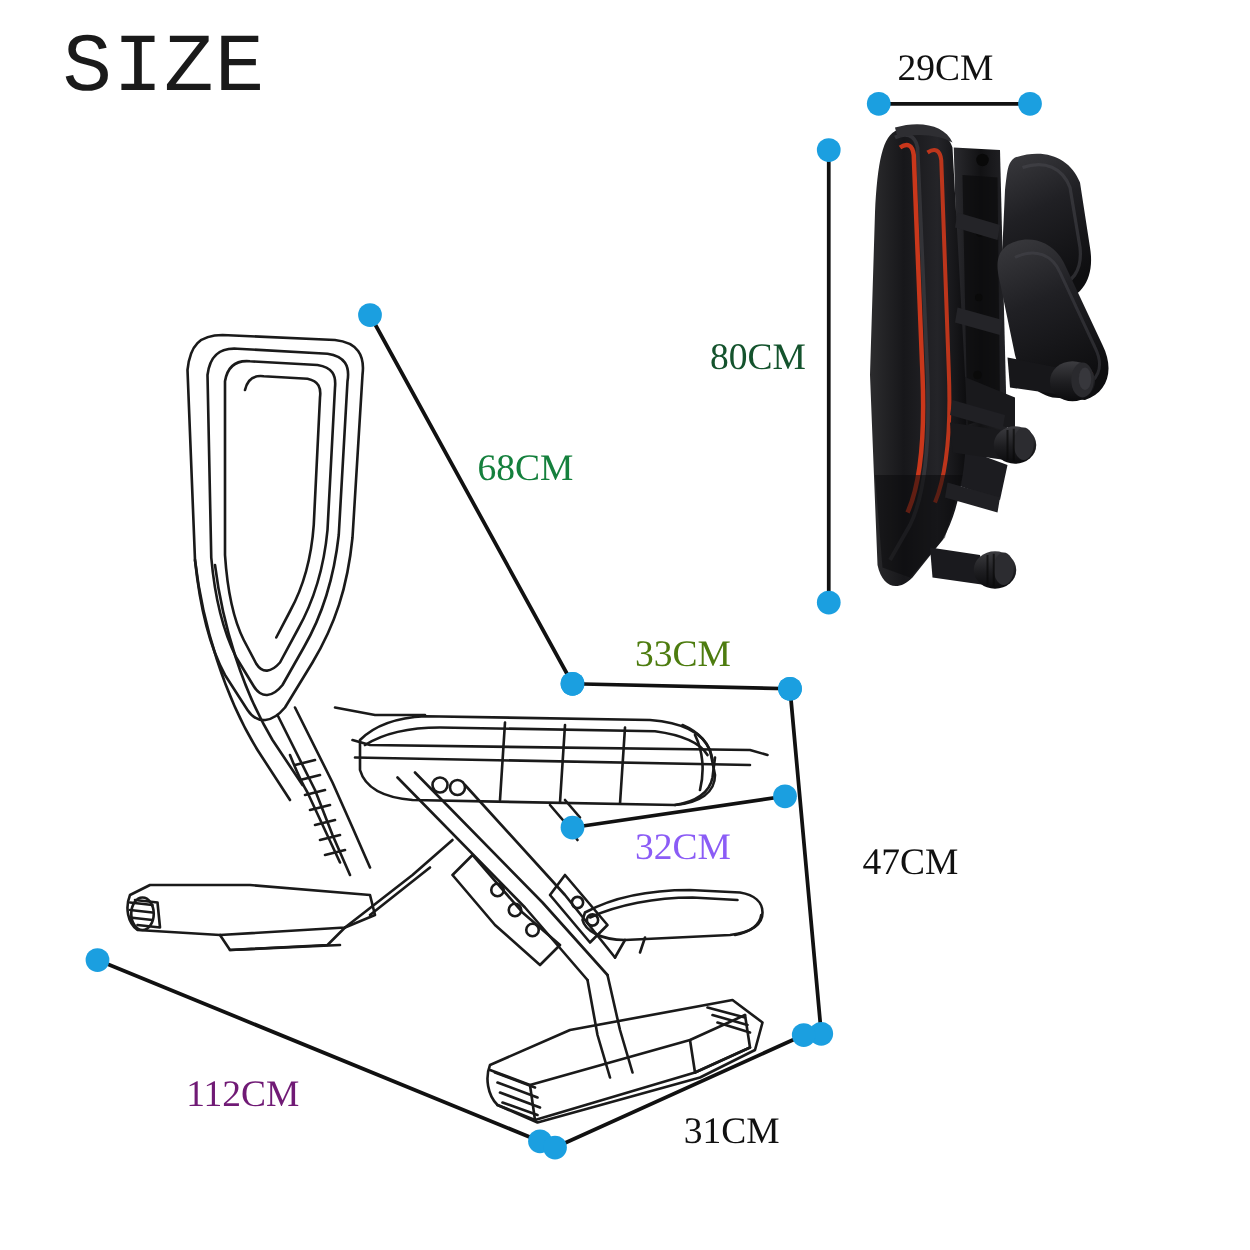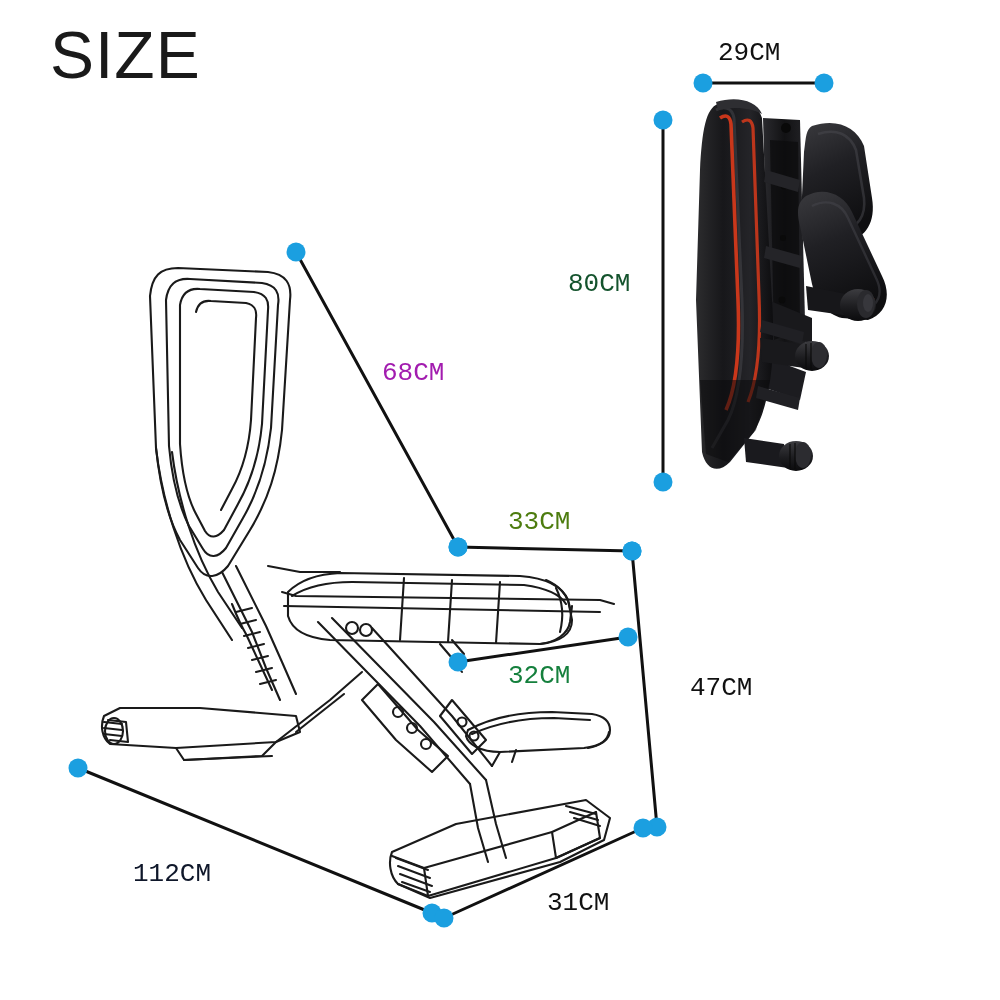--- a/index.html
+++ b/index.html
@@ -20,29 +20,29 @@
   }
   #page-title {
     position: absolute;
     left: 50px;
     top: 22px;
     font-size: 66px;
     line-height: 1;
     letter-spacing: 1px;
     color: #1a1a1a;
     font-weight: 400;
-    font-family: Liberation Sans, sans-serif;
+    font-family: Liberation Mono, monospace;
   }
   .dim-label {
     position: absolute;
-    font-size: 26px;
+    font-size: 30px;
     line-height: 1;
     color: #111111;
     white-space: nowrap;
-    font-family: Liberation Mono, monospace;
+    font-family: Liberation Serif, serif;
   }
   svg.layer {
     position: absolute;
     left: 0;
     top: 0;
     width: 1000px;
     height: 1000px;
   }
   svg.layer.art { pointer-events: none; }
   .bench-photo {
@@ -286,21 +286,21 @@
       <g>
         <line x1="444" y1="918" x2="643" y2="828" stroke="#111111" stroke-width="3" stroke-linecap="round"></line>
         <circle cx="444" cy="918" r="9.5" fill="#1b9fe0"></circle>
         <circle cx="643" cy="828" r="9.5" fill="#1b9fe0"></circle>
       </g>
     </svg>
 
   <div id="dim-labels">
       <div class="dim-label" style="left: 718px; top: 40px; color: rgb(17, 17, 17);">29CM</div>
       <div class="dim-label" style="left: 568px; top: 271px; color: #14532d;">80CM</div>
-      <div class="dim-label" style="left: 382px; top: 360px; color: #a21caf;">68CM</div>
+      <div class="dim-label" style="left: 382px; top: 360px; color: #15803d;">68CM</div>
       <div class="dim-label" style="left: 508px; top: 509px; color: #4d7c0f;">33CM</div>
-      <div class="dim-label" style="left: 508px; top: 663px; color: #15803d; text-align: center;">32CM</div>
+      <div class="dim-label" style="left: 508px; top: 663px; color: #8b5cf6; text-align: center;">32CM</div>
       <div class="dim-label" style="left: 690px; top: 675px; color: rgb(17, 17, 17); text-align: right;">47CM</div>
-      <div class="dim-label" style="left: 133px; top: 861px; color: #0f172a;">112CM</div>
+      <div class="dim-label" style="left: 149px; top: 861px; color: #701a75;">112CM</div>
       <div class="dim-label" style="left: 547px; top: 890px; color: rgb(17, 17, 17);">31CM</div>
     </div>
 
 </div>
 
 </body></html>

